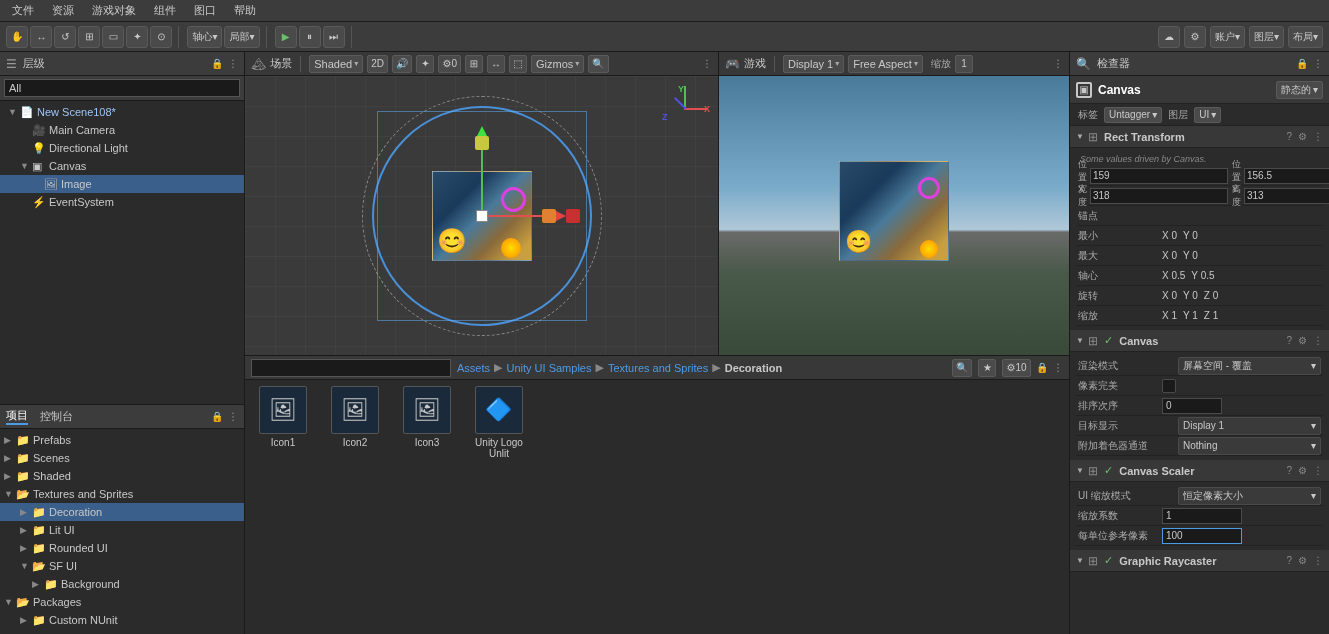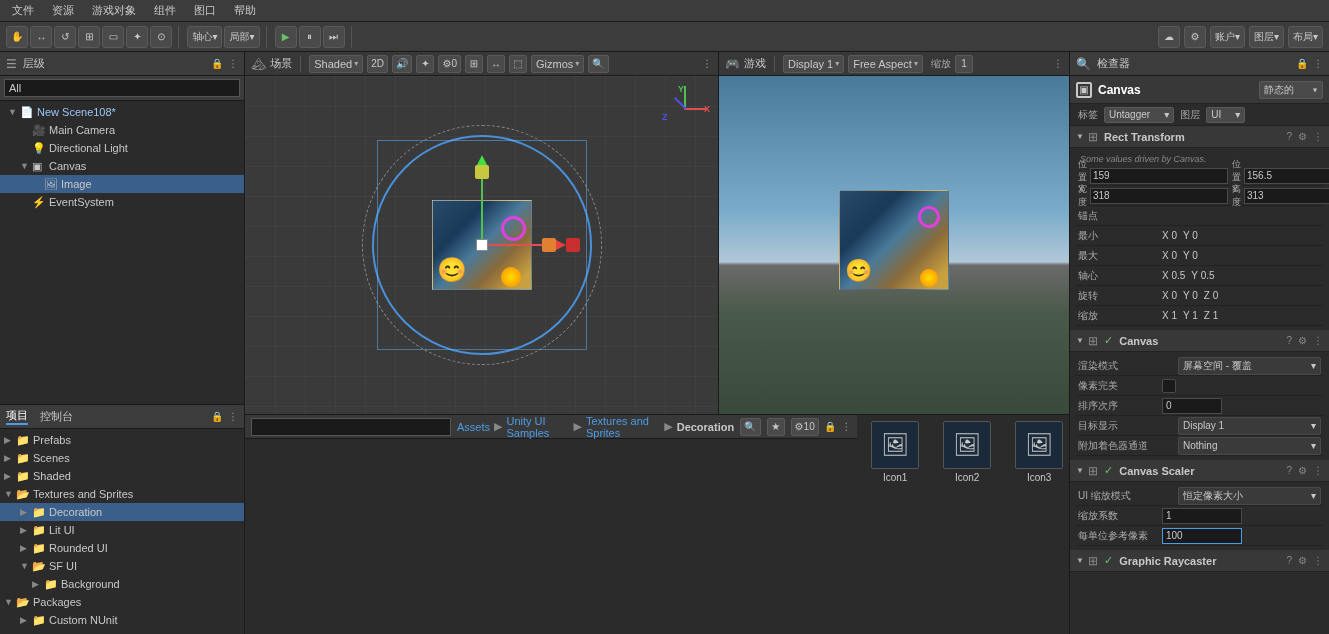--- a/index.html
+++ b/index.html
@@ -385,25 +385,25 @@
       bottom: 2px;
       right: 10px;
       width: 18px;
       height: 18px;
       background: radial-gradient(circle, #ffdd00, #ff8800);
       border-radius: 50%;
     }
 
     
     .asset-browser {
-      height: 220px;
+      height: 279px;
       background: #2b2b2b;
       border-top: 1px solid #1a1a1a;
       display: flex;
-      flex-direction: row;
+      flex-direction: column;
     }
     .asset-toolbar {
       height: 24px;
       background: #383838;
       display: flex;
       align-items: center;
       padding: 0 6px;
       gap: 6px;
       border-bottom: 1px solid #1a1a1a;
     }
@@ -498,22 +498,21 @@
       background: #4a4a4a;
       border: 1px solid #5a5a5a;
       border-radius: 2px;
       font-size: 10px;
       color: #c8c8c8;
       display: flex;
       align-items: center;
       padding: 0 4px;
       cursor: pointer;
       margin-left: auto;
-      gap: 18px;
-      font-family: Liberation Mono, monospace;
+      gap: 2px;
     }
     .inspector-tag-row {
       height: 22px;
       display: flex;
       align-items: center;
       padding: 0 8px;
       gap: 6px;
       border-bottom: 1px solid #222;
       background: #2b2b2b;
       flex-shrink: 0;
@@ -522,21 +521,21 @@
     .tag-dropdown {
       height: 16px;
       background: #4a4a4a;
       border: 1px solid #5a5a5a;
       border-radius: 2px;
       font-size: 10px;
       color: #c8c8c8;
       padding: 0 4px;
       display: flex;
       align-items: center;
-      gap: 14px;
+      gap: 2px;
       cursor: pointer;
     }
 
     .section-header {
       height: 22px;
       background: #383838;
       display: flex;
       align-items: center;
       padding: 0 6px;
       gap: 4px;

